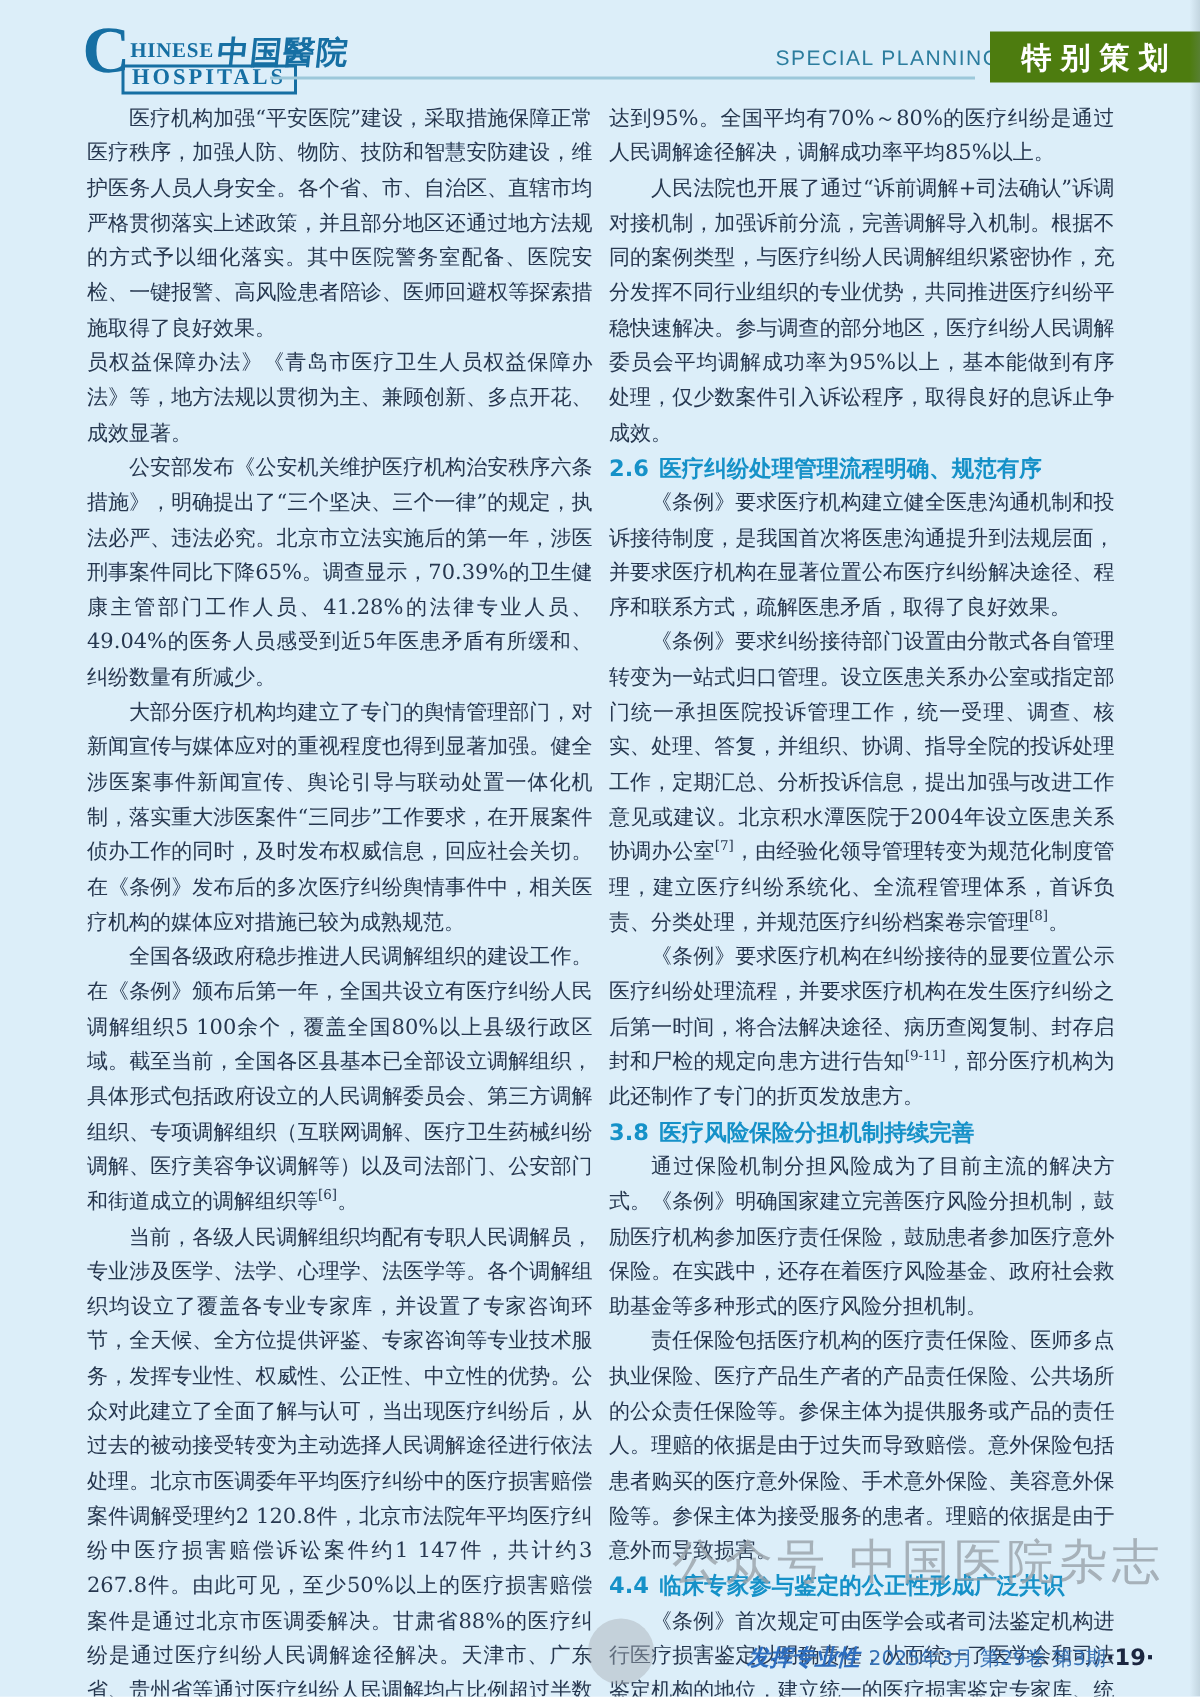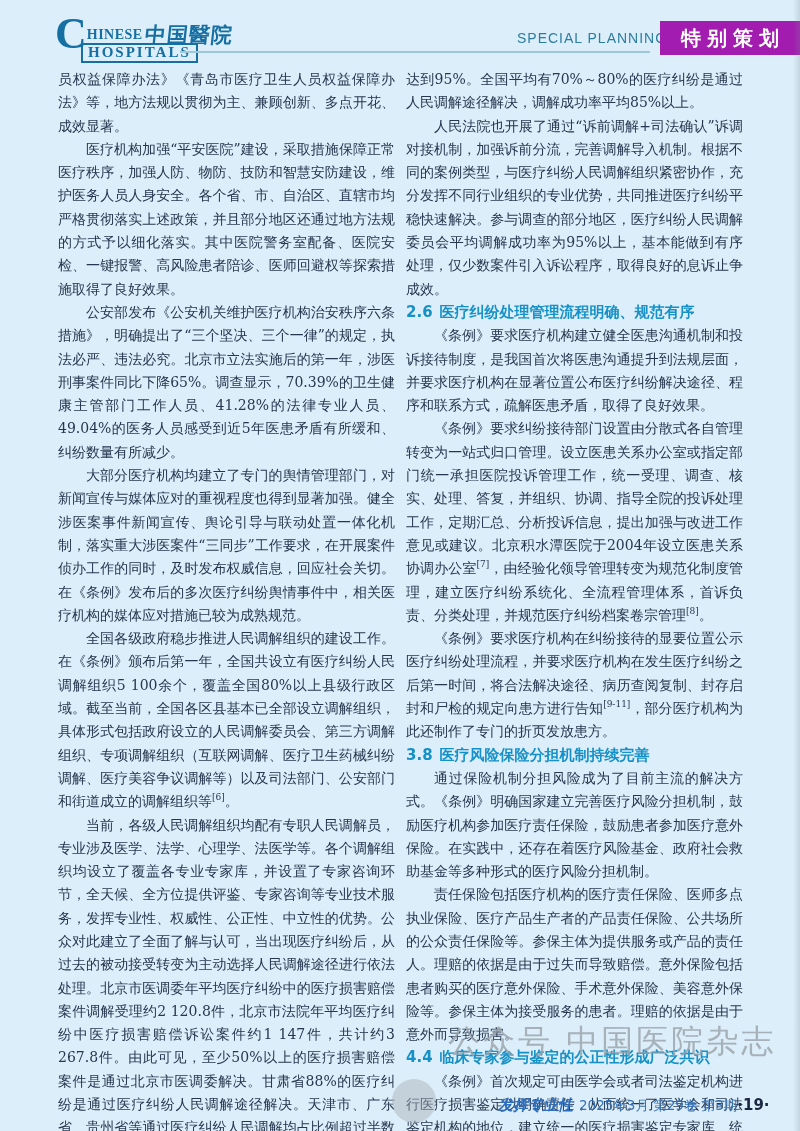--- a/index.html
+++ b/index.html
@@ -30,21 +30,21 @@
     display:inline-block;border:2px solid #166fa3;padding:0 5px 1px 5px;
     font-family:"Liberation Serif",serif;font-size:15px;font-weight:bold;letter-spacing:2px;
   }
   .header-rule{position:absolute;left:180px;top:51px;width:470px;height:2px;background:#9cc8da;}
   .special-planning{
     position:absolute;left:517px;top:30px;
     font-family:"Liberation Sans",sans-serif;font-size:14px;color:#2c7d9e;letter-spacing:1px;
   }
   .banner-cn{
     position:absolute;left:660px;top:21px;width:140px;height:34px;
-    background:#a21caf;color:#ffffff;
+    background:#4d7c0f;color:#ffffff;
     display:flex;align-items:center;justify-content:center;
     font-size:20px;font-weight:bold;letter-spacing:6px;text-indent:6px;
   }
   
   .col{position:absolute;top:68px;width:337px;}
   .col-left{left:58px;}
   .col-right{left:406px;}
   .body-p{
     margin:0;font-size:14px;line-height:23.3px;color:#26374f;
     text-align:justify;
@@ -86,22 +86,22 @@
     </div>
     <div class="logo-row2">
       <span class="logo-hospitals">HOSPITALS</span>
     </div>
   </div>
   <div class="header-rule"></div>
   <div class="special-planning">SPECIAL PLANNING</div>
   <div class="banner-cn">特别策划</div>
 
   <div class="col col-left">
+      <p class="body-p indent">医疗机构加强“平安医院”建设，采取措施保障正常医疗秩序，加强人防、物防、技防和智慧安防建设，维护医务人员人身安全。各个省、市、自治区、直辖市均严格贯彻落实上述政策，并且部分地区还通过地方法规的方式予以细化落实。其中医院警务室配备、医院安检、一键报警、高风险患者陪诊、医师回避权等探索措施取得了良好效果。</p>
       <p class="body-p">员权益保障办法》《青岛市医疗卫生人员权益保障办法》等，地方法规以贯彻为主、兼顾创新、多点开花、成效显著。</p>
-      <p class="body-p indent">医疗机构加强“平安医院”建设，采取措施保障正常医疗秩序，加强人防、物防、技防和智慧安防建设，维护医务人员人身安全。各个省、市、自治区、直辖市均严格贯彻落实上述政策，并且部分地区还通过地方法规的方式予以细化落实。其中医院警务室配备、医院安检、一键报警、高风险患者陪诊、医师回避权等探索措施取得了良好效果。</p>
       <p class="body-p indent">公安部发布《公安机关维护医疗机构治安秩序六条措施》，明确提出了“三个坚决、三个一律”的规定，执法必严、违法必究。北京市立法实施后的第一年，涉医刑事案件同比下降65%。调查显示，70.39%的卫生健康主管部门工作人员、41.28%的法律专业人员、49.04%的医务人员感受到近5年医患矛盾有所缓和、纠纷数量有所减少。</p>
       <p class="body-p indent">大部分医疗机构均建立了专门的舆情管理部门，对新闻宣传与媒体应对的重视程度也得到显著加强。健全涉医案事件新闻宣传、舆论引导与联动处置一体化机制，落实重大涉医案件“三同步”工作要求，在开展案件侦办工作的同时，及时发布权威信息，回应社会关切。在《条例》发布后的多次医疗纠纷舆情事件中，相关医疗机构的媒体应对措施已较为成熟规范。</p>
       <p class="body-p indent">全国各级政府稳步推进人民调解组织的建设工作。在《条例》颁布后第一年，全国共设立有医疗纠纷人民调解组织5 100余个，覆盖全国80%以上县级行政区域。截至当前，全国各区县基本已全部设立调解组织，具体形式包括政府设立的人民调解委员会、第三方调解组织、专项调解组织（互联网调解、医疗卫生药械纠纷调解、医疗美容争议调解等）以及司法部门、公安部门和街道成立的调解组织等<sup>[6]</sup>。</p>
       <p class="body-p indent">当前，各级人民调解组织均配有专职人民调解员，专业涉及医学、法学、心理学、法医学等。各个调解组织均设立了覆盖各专业专家库，并设置了专家咨询环节，全天候、全方位提供评鉴、专家咨询等专业技术服务，发挥专业性、权威性、公正性、中立性的优势。公众对此建立了全面了解与认可，当出现医疗纠纷后，从过去的被动接受转变为主动选择人民调解途径进行依法处理。北京市医调委年平均医疗纠纷中的医疗损害赔偿案件调解受理约2 120.8件，北京市法院年平均医疗纠纷中医疗损害赔偿诉讼案件约1 147件，共计约3 267.8件。由此可见，至少50%以上的医疗损害赔偿案件是通过北京市医调委解决。甘肃省88%的医疗纠纷是通过医疗纠纷人民调解途径解决。天津市、广东省、贵州省等通过医疗纠纷人民调解均占比例超过半数以上。福建省南平市的医疗纠纷人民调解占比则</p>
     </div>
   <div class="col col-right">
       <p class="body-p">达到95%。全国平均有70%～80%的医疗纠纷是通过人民调解途径解决，调解成功率平均85%以上。</p>
       <p class="body-p indent">人民法院也开展了通过“诉前调解+司法确认”诉调对接机制，加强诉前分流，完善调解导入机制。根据不同的案例类型，与医疗纠纷人民调解组织紧密协作，充分发挥不同行业组织的专业优势，共同推进医疗纠纷平稳快速解决。参与调查的部分地区，医疗纠纷人民调解委员会平均调解成功率为95%以上，基本能做到有序处理，仅少数案件引入诉讼程序，取得良好的息诉止争成效。</p>
       <div class="section-heading"><span class="sec-num">2.6</span>医疗纠纷处理管理流程明确、规范有序</div>
       <p class="body-p indent">《条例》要求医疗机构建立健全医患沟通机制和投诉接待制度，是我国首次将医患沟通提升到法规层面，并要求医疗机构在显著位置公布医疗纠纷解决途径、程序和联系方式，疏解医患矛盾，取得了良好效果。</p>

